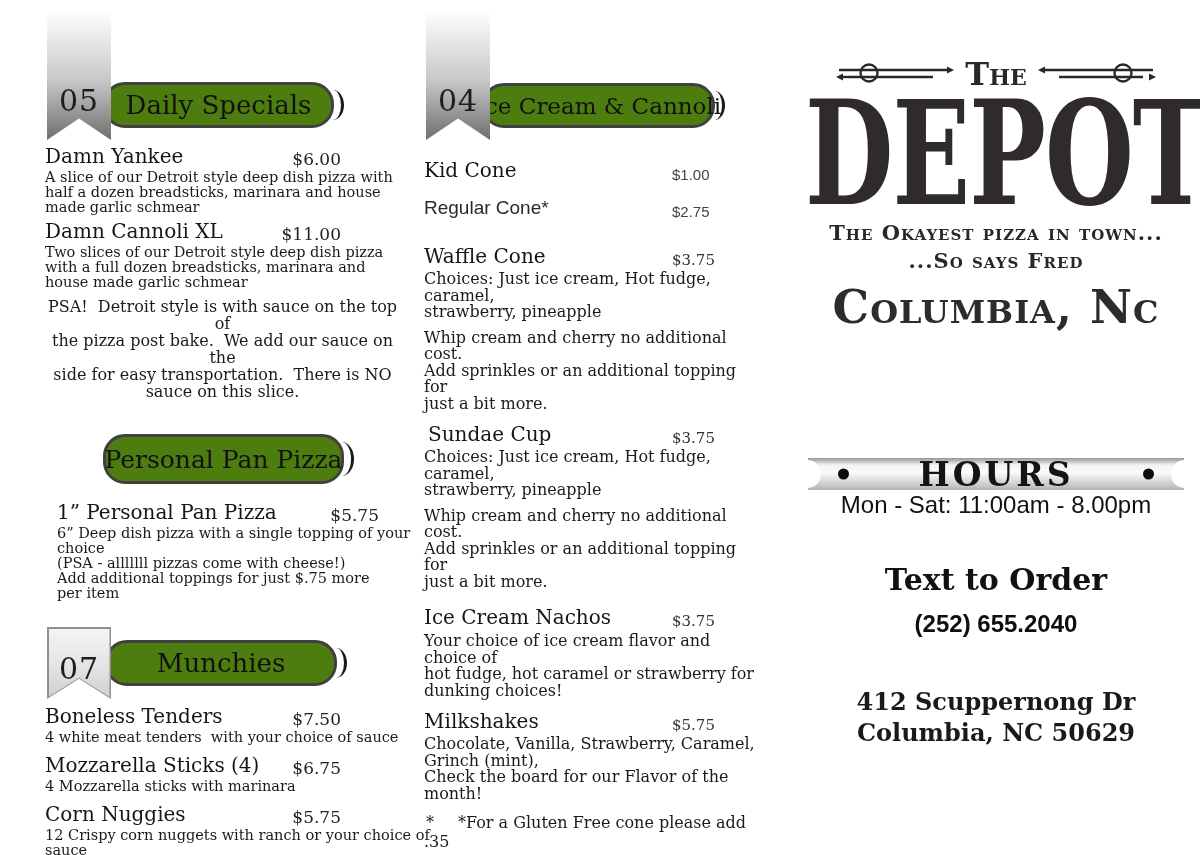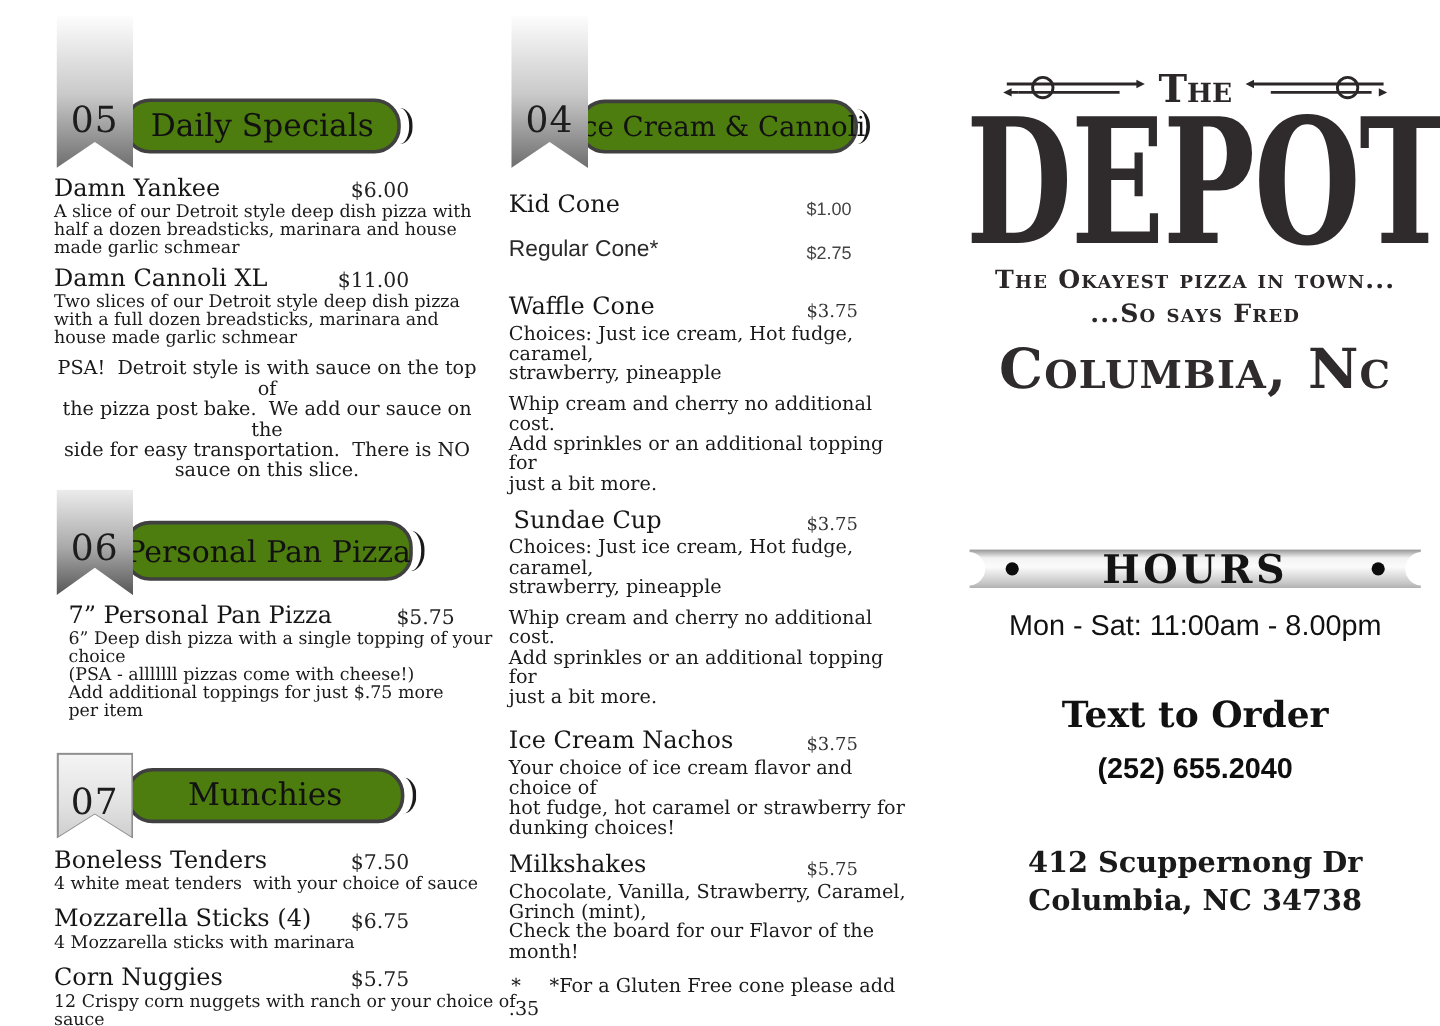--- a/index.html
+++ b/index.html
@@ -62,21 +62,21 @@
   .tag2{margin-top:2px;font-variant:small-caps;font-weight:bold;font-size:21px;line-height:26px;color:#2b2728;letter-spacing:1px;}
   .city{margin-top:4px;font-variant:small-caps;font-weight:bold;font-size:46px;line-height:58px;color:#2f2b2c;letter-spacing:1px;}
   .plaque{position:relative;margin:122px 3px 0 3px;height:32px;
         background:linear-gradient(180deg,#969696 0%,#f3f3f3 22%,#fbfbfb 45%,#c6c6c6 88%,#b0b0b0 100%);
         display:flex;align-items:center;justify-content:center;}
   .notch{position:absolute;top:50%;width:28px;height:28px;border-radius:50%;background:#fff;transform:translateY(-50%);}
   .notch.l{left:-15px;} .notch.r{right:-15px;}
   .dot{position:absolute;top:50%;width:11px;height:11px;border-radius:50%;background:#0c0c0c;transform:translateY(-50%);}
   .dot.l{left:30px;} .dot.r{right:30px;}
   .hours-t{font-weight:bold;font-size:33px;letter-spacing:3px;color:#141414;}
-  .monsat{margin-top:17px;font-family:"Liberation Sans","DejaVu Sans",sans-serif;font-size:24px;line-height:30px;color:#111;}
+  .monsat{margin-top:0;font-family:"Liberation Sans","DejaVu Sans",sans-serif;font-size:24px;line-height:30px;color:#111;}
   .order-t{margin-top:42px;font-weight:bold;font-size:30px;line-height:36px;color:#111;}
   .phone{margin-top:4px;font-family:"Liberation Sans","DejaVu Sans",sans-serif;font-weight:bold;font-size:24px;line-height:44px;color:#0e0e0e;}
   .addr{font-weight:bold;font-size:24px;line-height:31px;color:#1a1a1a;}
   .addr.first{margin-top:40px;text-align:center;}
   .flourish{flex:0 0 auto;}
 </style>
 </head>
 <body>
 
 <div class="page">
@@ -110,27 +110,24 @@
 
     <div class="psa" style="margin-top:8px">PSA!  Detroit style is with sauce on the top of
 the pizza post bake.  We add our sauce on the
 side for easy transportation.  There is NO
 sauce on this slice.</div>
 
     <div class="banner sec06" style="margin-top:8px">
       <div class="pill">
         <span class="pill-t">Personal Pan Pizza</span>
       </div>
-      <div class="ribbon">
-        <span class="rnum" style="top:32px">06</span>
-      </div>
     </div>
 
     <div class="row" style="margin-top:4px;width:322px;margin-left:12px">
-      <span class="nm">7” Personal Pan Pizza</span>
+      <span class="nm">1” Personal Pan Pizza</span>
       <span class="pr">$5.75</span>
     </div>
     <div class="desc" style="margin-left:12px">6” Deep dish pizza with a single topping of your
 choice
 (PSA - alllllll pizzas come with cheese!)
 Add additional toppings for just $.75 more
 per item</div>
 
     <div class="banner sec07" style="margin-top:26px">
       <div class="pill">
@@ -268,17 +265,17 @@
       <span class="dot r"></span>
       <span class="hours-t">HOURS</span>
     </div>
 
     <div class="monsat">Mon - Sat: 11:00am - 8.00pm</div>
 
     <div class="order-t">Text to Order</div>
     <div class="phone">(252) 655.2040</div>
 
     <div class="addr first">412 Scuppernong Dr</div>
-    <div class="addr">Columbia, NC 34738</div>
+    <div class="addr">Columbia, NC 50629</div>
 
   </div>
 
 </div>
 
 </body></html>

